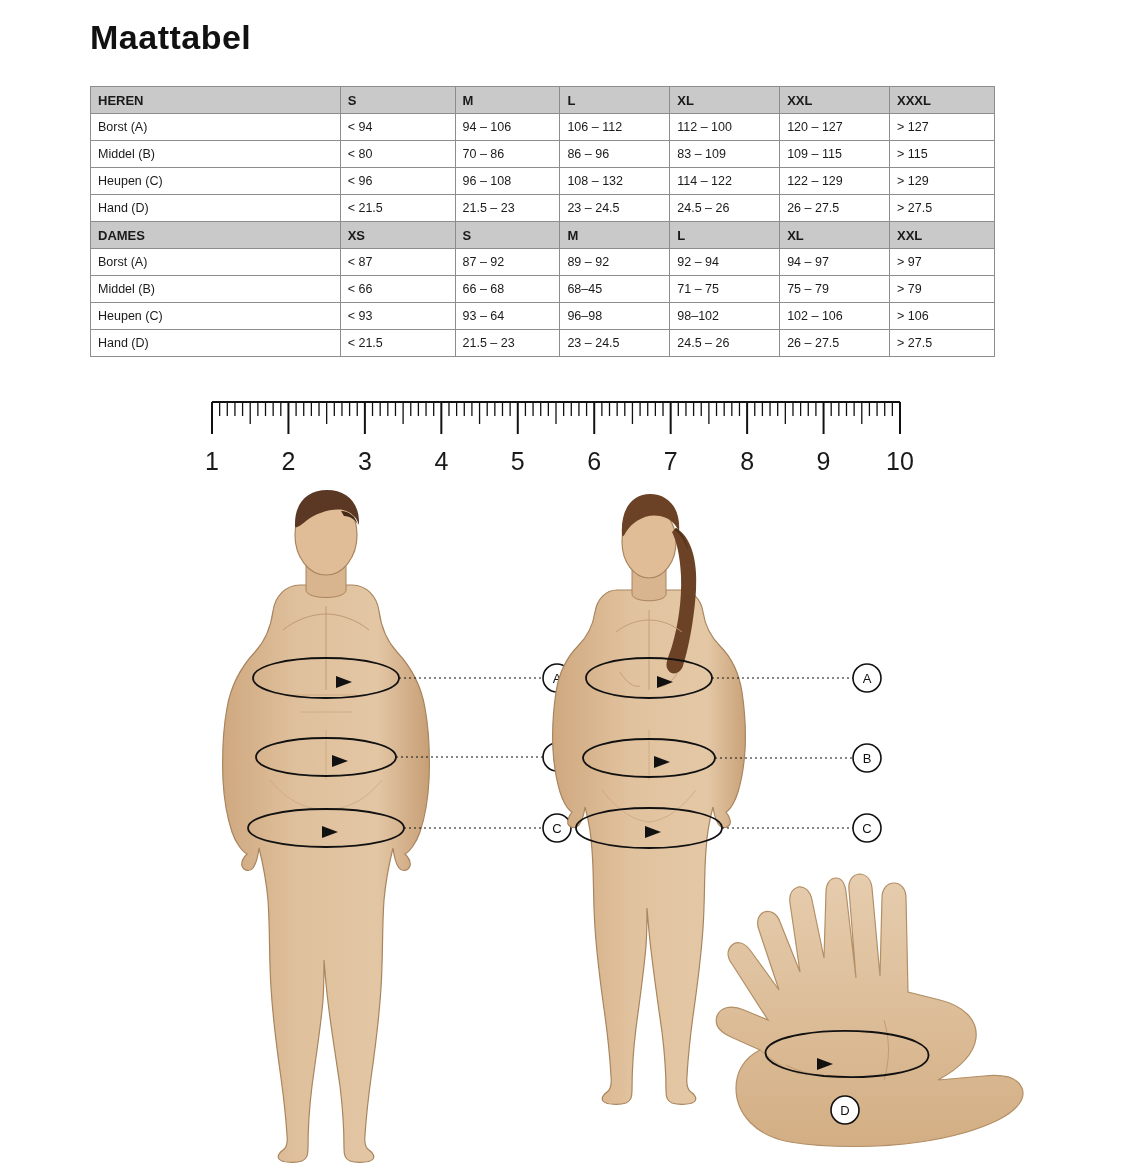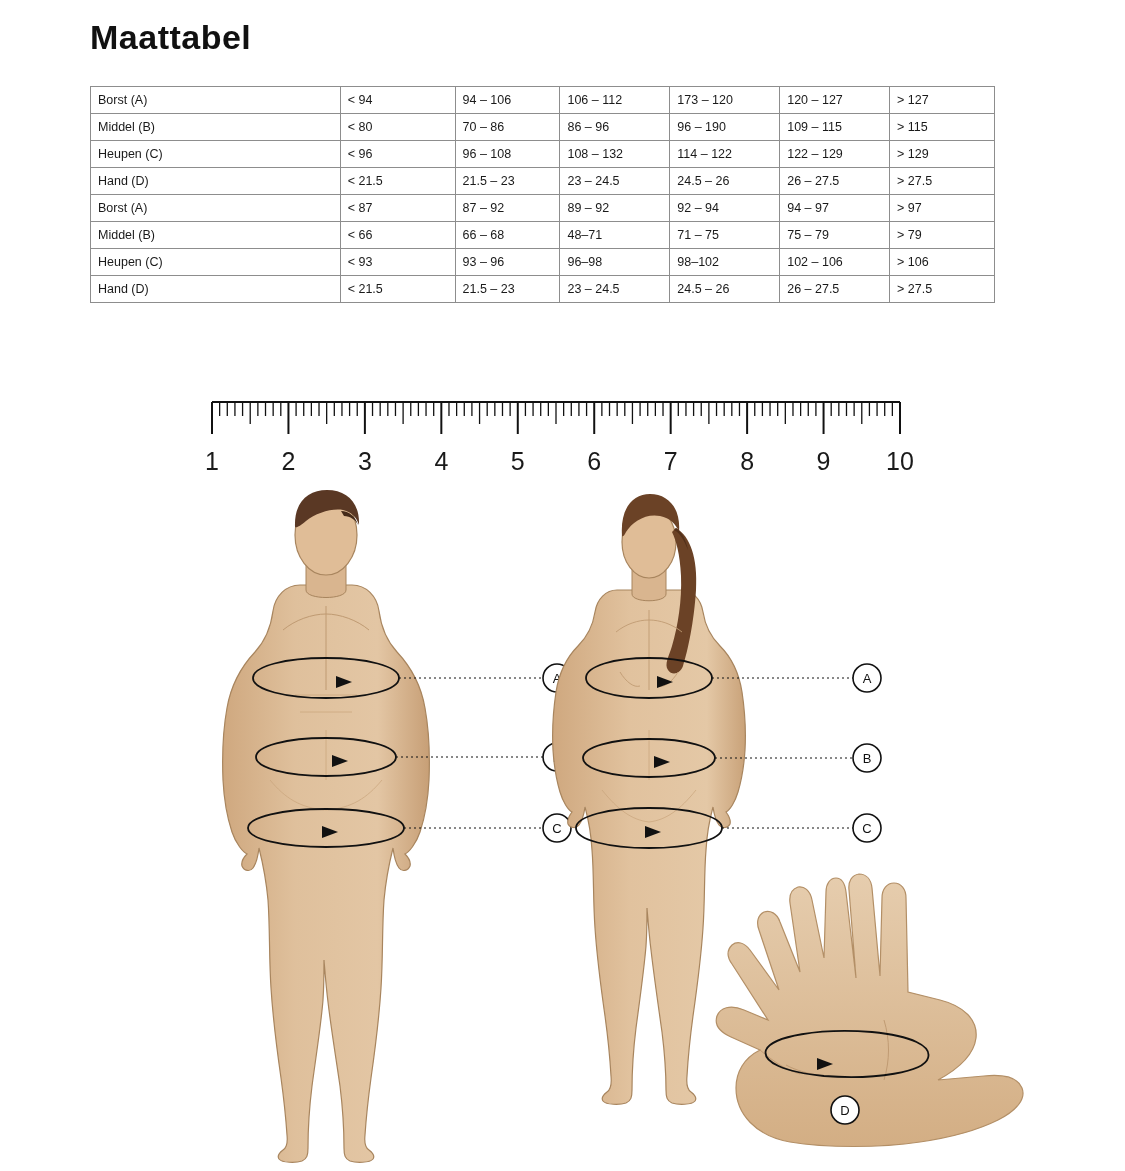--- a/index.html
+++ b/index.html
@@ -96,35 +96,44 @@
   <colgroup>
     <col class="c0">
       <col class="c1">
       <col class="c2">
       <col class="c3">
       <col class="c4">
       <col class="c5">
       <col class="c6">
   </colgroup>
   <tbody>
+    <tr class="header-row">
+      <td>HEREN</td>
+      <td>S</td>
+      <td>M</td>
+      <td>L</td>
+      <td>XL</td>
+      <td>XXL</td>
+      <td>XXXL</td>
+    </tr>
     <tr>
       <td>Borst (A)</td>
       <td>&lt; 94</td>
       <td>94 – 106</td>
       <td>106 – 112</td>
-      <td>173 – 120</td>
+      <td>112 – 100</td>
       <td>120 – 127</td>
       <td>&gt; 127</td>
     </tr>
     <tr>
       <td>Middel (B)</td>
       <td>&lt; 80</td>
       <td>70 – 86</td>
       <td>86 – 96</td>
-      <td>96 – 190</td>
+      <td>83 – 109</td>
       <td>109 – 115</td>
       <td>&gt; 115</td>
     </tr>
     <tr>
       <td>Heupen (C)</td>
       <td>&lt; 96</td>
       <td>96 – 108</td>
       <td>108 – 132</td>
       <td>114 – 122</td>
       <td>122 – 129</td>
@@ -133,42 +142,51 @@
     <tr>
       <td>Hand (D)</td>
       <td>&lt; 21.5</td>
       <td>21.5 – 23</td>
       <td>23 – 24.5</td>
       <td>24.5 – 26</td>
       <td>26 – 27.5</td>
       <td>&gt; 27.5</td>
     </tr>
 
+    <tr class="header-row">
+      <td>DAMES</td>
+      <td>XS</td>
+      <td>S</td>
+      <td>M</td>
+      <td>L</td>
+      <td>XL</td>
+      <td>XXL</td>
+    </tr>
     <tr>
       <td>Borst (A)</td>
       <td>&lt; 87</td>
       <td>87 – 92</td>
       <td>89 – 92</td>
       <td>92 – 94</td>
       <td>94 – 97</td>
       <td>&gt; 97</td>
     </tr>
     <tr>
       <td>Middel (B)</td>
       <td>&lt; 66</td>
       <td>66 – 68</td>
-      <td>48–71</td>
+      <td>68–45</td>
       <td>71 – 75</td>
       <td>75 – 79</td>
       <td>&gt; 79</td>
     </tr>
     <tr>
       <td>Heupen (C)</td>
       <td>&lt; 93</td>
-      <td>93 – 96</td>
+      <td>93 – 64</td>
       <td>96–98</td>
       <td>98–102</td>
       <td>102 – 106</td>
       <td>&gt; 106</td>
     </tr>
     <tr>
       <td>Hand (D)</td>
       <td>&lt; 21.5</td>
       <td>21.5 – 23</td>
       <td>23 – 24.5</td>

